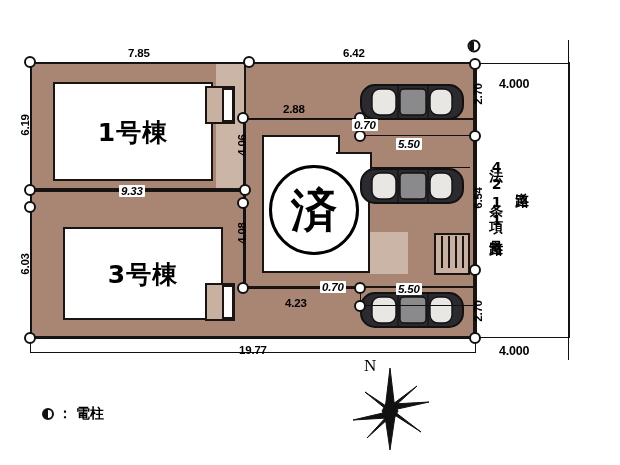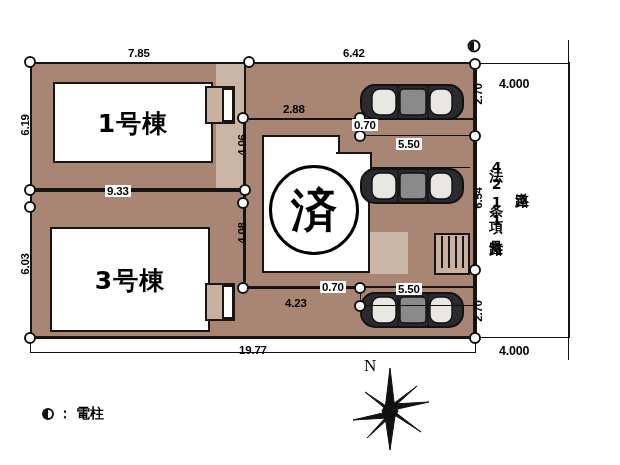--- a/index.html
+++ b/index.html
@@ -33,21 +33,21 @@
 
   
   .dim{
     position:absolute;
     font-size:11.5px;font-weight:bold;color:#000;
     font-family:"Liberation Sans",sans-serif;
     white-space:nowrap;
     letter-spacing:-0.2px;
   }
   .dim.boxed{
-    background:#fff;padding:0 2px;border-radius:1px;
+    background:#fff;padding:0 2px;border-radius:1px;font-style:italic;
   }
   .dim.rot{
     transform-origin:50% 50%;
     transform:rotate(-90deg);
   }
 
   
   .lineh{position:absolute;height:0;border-top:1.6px solid #111;}
   .linev{position:absolute;width:0;border-left:1.6px solid #111;}
 
@@ -114,27 +114,27 @@
 </head>
 <body>
 
 <div id="stage">
 
   <div class="abs parcel" style="left:30px;top:62px;width:445px;height:128px;"></div>
   <div class="abs parcel" style="left:30px;top:190px;width:445px;height:148px;"></div>
 
   <div class="abs parcel-light" style="left:216px;top:64px;width:30px;height:124px;border-left:none;border-top:none;border-bottom:none;"></div>
 
-  <div class="abs house" style="left:53px;top:82px;width:160px;height:81px;">
+  <div class="abs house" style="left:53px;top:82px;width:160px;height:99px;">
     <div class="house-label">1号棟</div>
   </div>
   <div class="porch" style="left:205px;top:86px;width:26px;height:34px;"></div>
   <div class="porch-in" style="left:222px;top:88px;width:8px;height:30px;"></div>
 
-  <div class="abs house" style="left:50px;top:227px;width:160px;height:105px;">
+  <div class="abs house" style="left:63px;top:227px;width:160px;height:93px;">
     <div class="house-label">3号棟</div>
   </div>
   <div class="porch" style="left:205px;top:283px;width:26px;height:34px;"></div>
   <div class="porch-in" style="left:222px;top:285px;width:8px;height:30px;"></div>
 
   <div class="abs parcel" style="left:243px;top:118px;width:232px;height:170px;"></div>
 
   <div class="abs house" style="left:262px;top:135px;width:78px;height:50px;border-bottom:none;"></div>
   <div class="abs house" style="left:262px;top:183px;width:108px;height:90px;"></div>
   <div class="abs house" style="left:336px;top:152px;width:36px;height:34px;border-bottom:none;border-left:none;"></div>
@@ -237,21 +237,21 @@
   <div class="node" style="left:245px;top:190px;"></div>
 
   <div class="pole" style="left:474px;top:46px;"></div>
 
   <div class="dim" style="left:128px;top:47px;">7.85</div>
   <div class="dim" style="left:343px;top:47px;">6.42</div>
 
   <div class="dim rot" style="left:6px;top:119px;width:38px;text-align:center;">6.19</div>
   <div class="dim rot" style="left:6px;top:258px;width:38px;text-align:center;">6.03</div>
 
-  <div class="dim boxed" style="left:105px;top:185px;text-align:right;">9.33</div>
+  <div class="dim boxed" style="left:119px;top:185px;text-align:right;">9.33</div>
 
   <div class="dim rot" style="left:210px;top:139px;width:64px;text-align:center;">4.06</div>
   <div class="dim rot" style="left:210px;top:227px;width:64px;text-align:center;">4.08</div>
 
   <div class="dim" style="left:283px;top:103px;">2.88</div>
   <div class="dim" style="left:285px;top:297px;">4.23</div>
 
   <div class="dim boxed" style="left:352px;top:119px;">0.70</div>
   <div class="dim boxed" style="left:320px;top:281px;">0.70</div>
 

